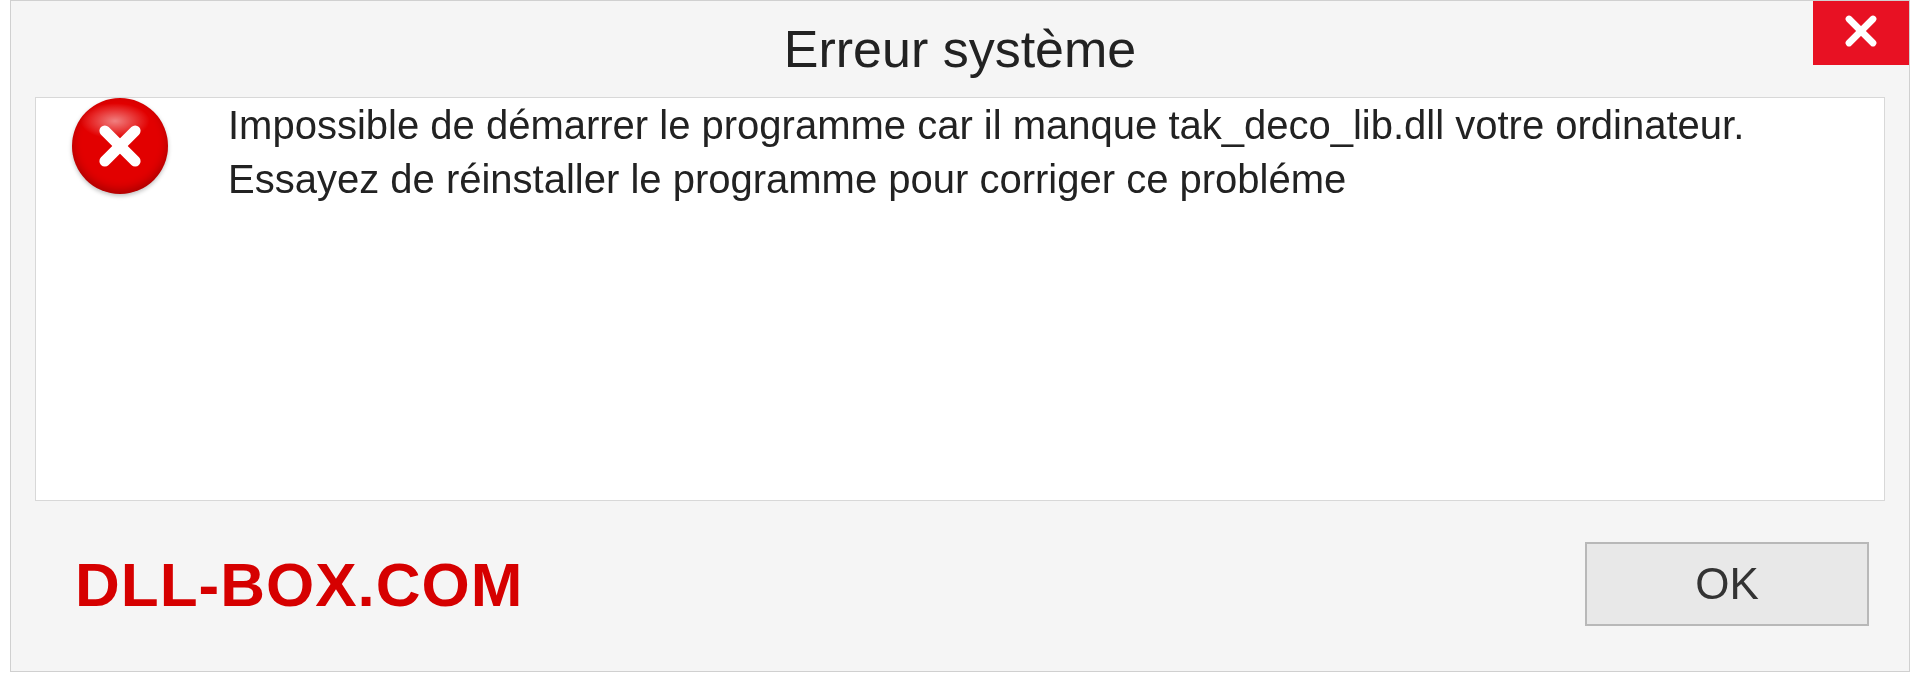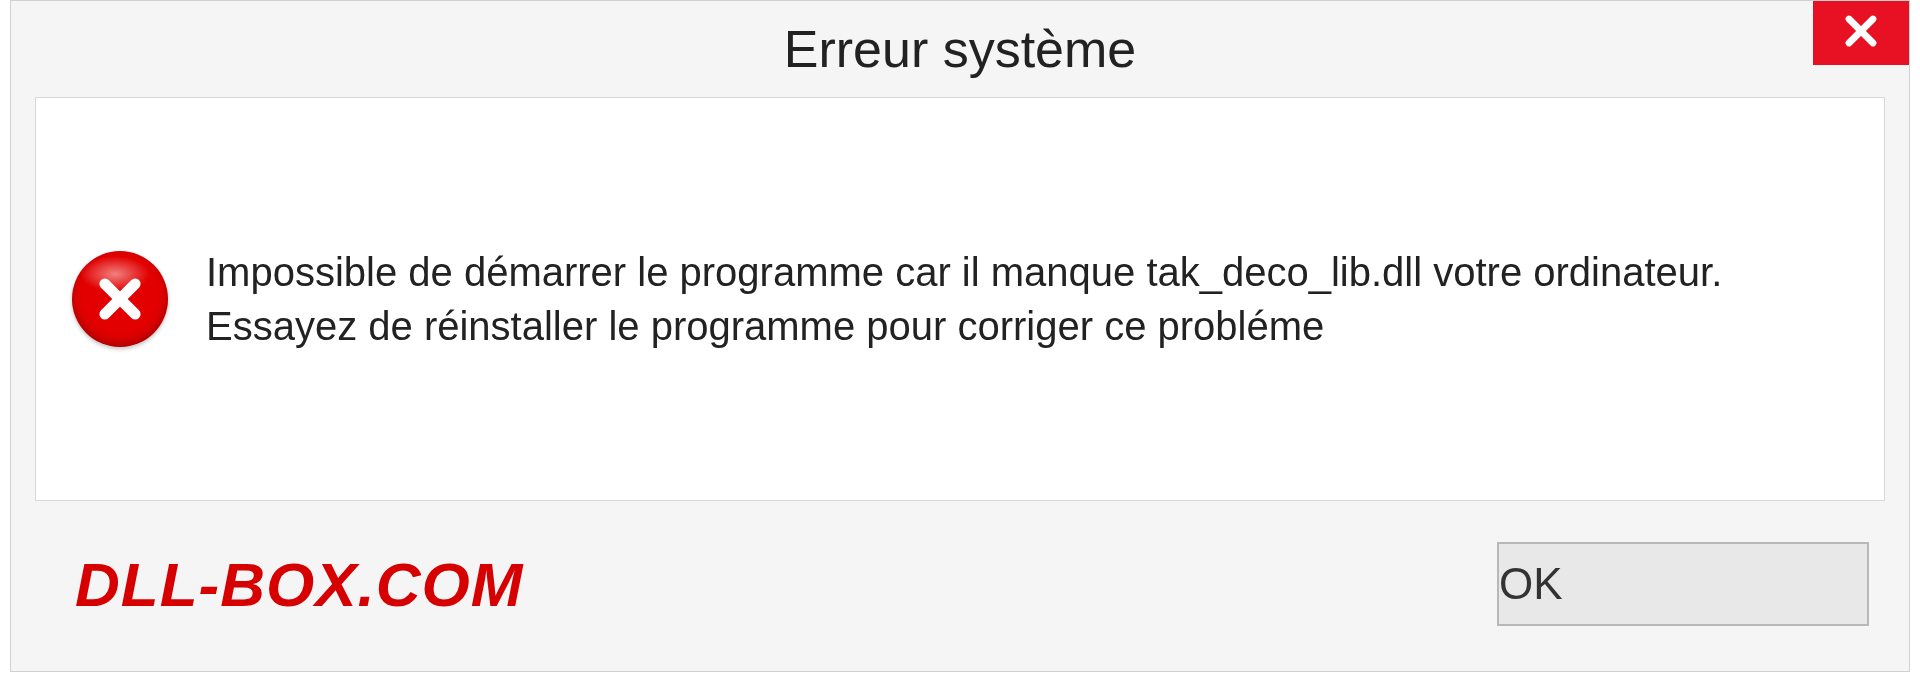--- a/index.html
+++ b/index.html
@@ -49,23 +49,23 @@
     .close-btn svg {
       width: 36px;
       height: 36px;
     }
     .content-panel {
       background: #ffffff;
       border: 1px solid #d8d8d8;
       margin: 0 24px;
       height: 404px;
       display: flex;
-      align-items: center;
+      align-items: flex-start;
       padding: 0 36px;
-      gap: 38px;
+      gap: 60px;
     }
     .error-icon-wrap {
       flex: 0 0 auto;
       width: 96px;
       height: 96px;
       border-radius: 50%;
       background: #e20000;
       display: flex;
       align-items: center;
       justify-content: center;
@@ -96,33 +96,32 @@
       height: 166px;
       padding: 0 24px;
       display: flex;
       align-items: center;
       justify-content: space-between;
     }
     .branding {
       margin-left: 40px;
       font-size: 62px;
       font-weight: 900;
-      font-style: italic;
       color: #d60000;
       letter-spacing: 1px;
       font-family: Arial, sans-serif;
     }
     .ok-btn {
-      width: 372px;
+      width: 284px;
       height: 84px;
       background: #e8e8e8;
       border: 2px solid #b8b8b8;
       display: flex;
       align-items: center;
-      justify-content: flex-start;
+      justify-content: center;
       font-size: 44px;
       color: #333;
       cursor: pointer;
       margin-right: 16px;
     }
   </style>
 </head>
 <body>
 
 <div class="dialog">

